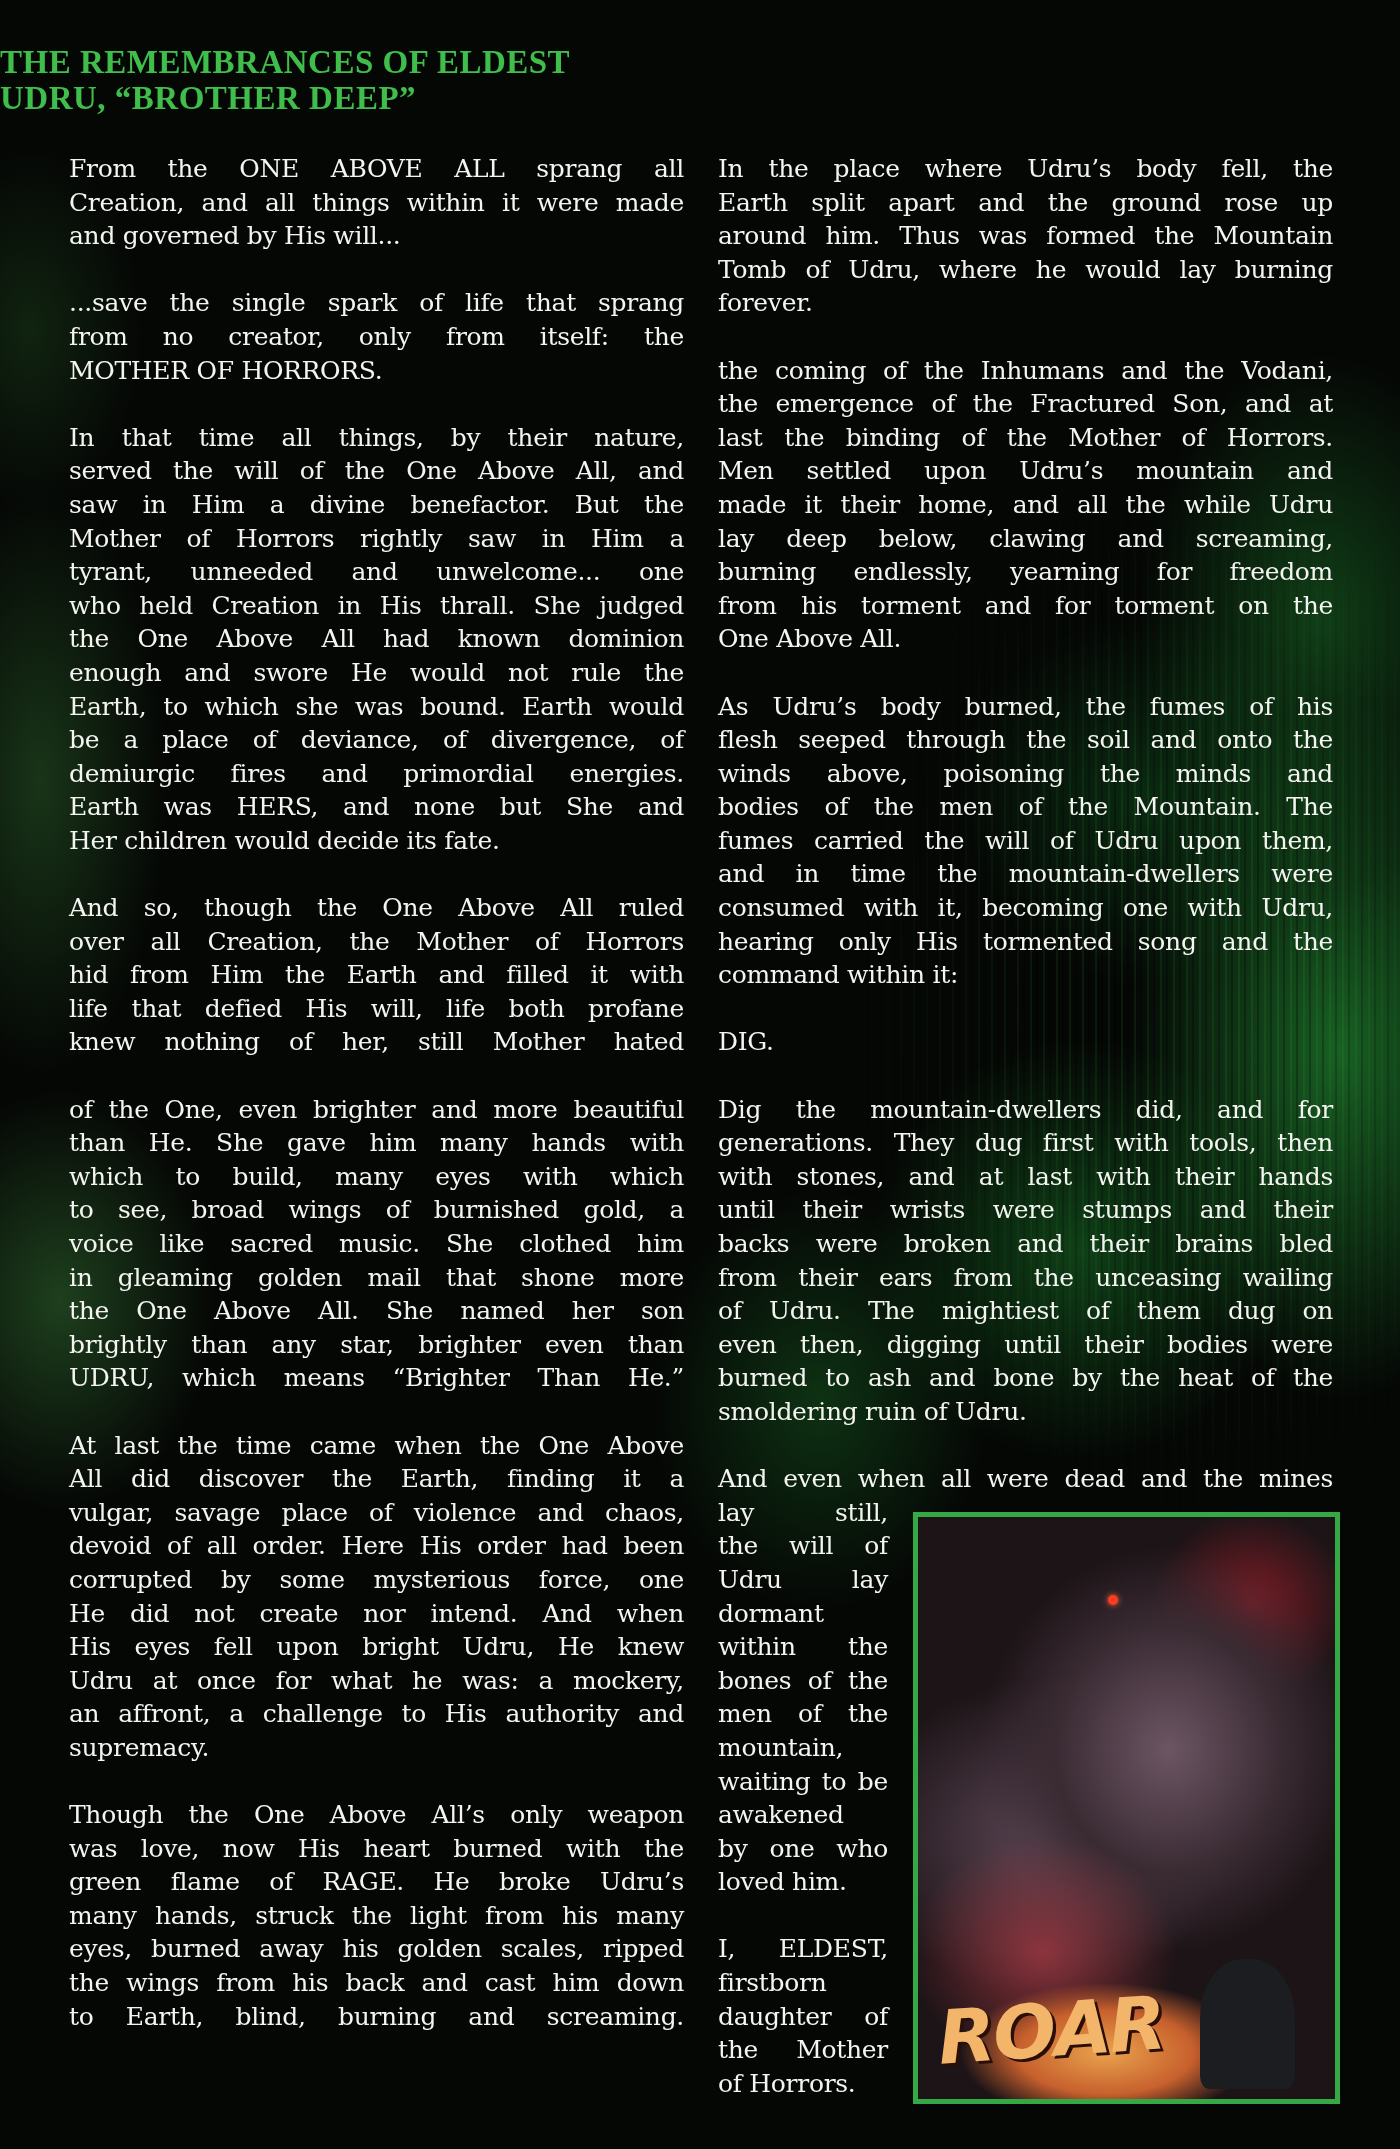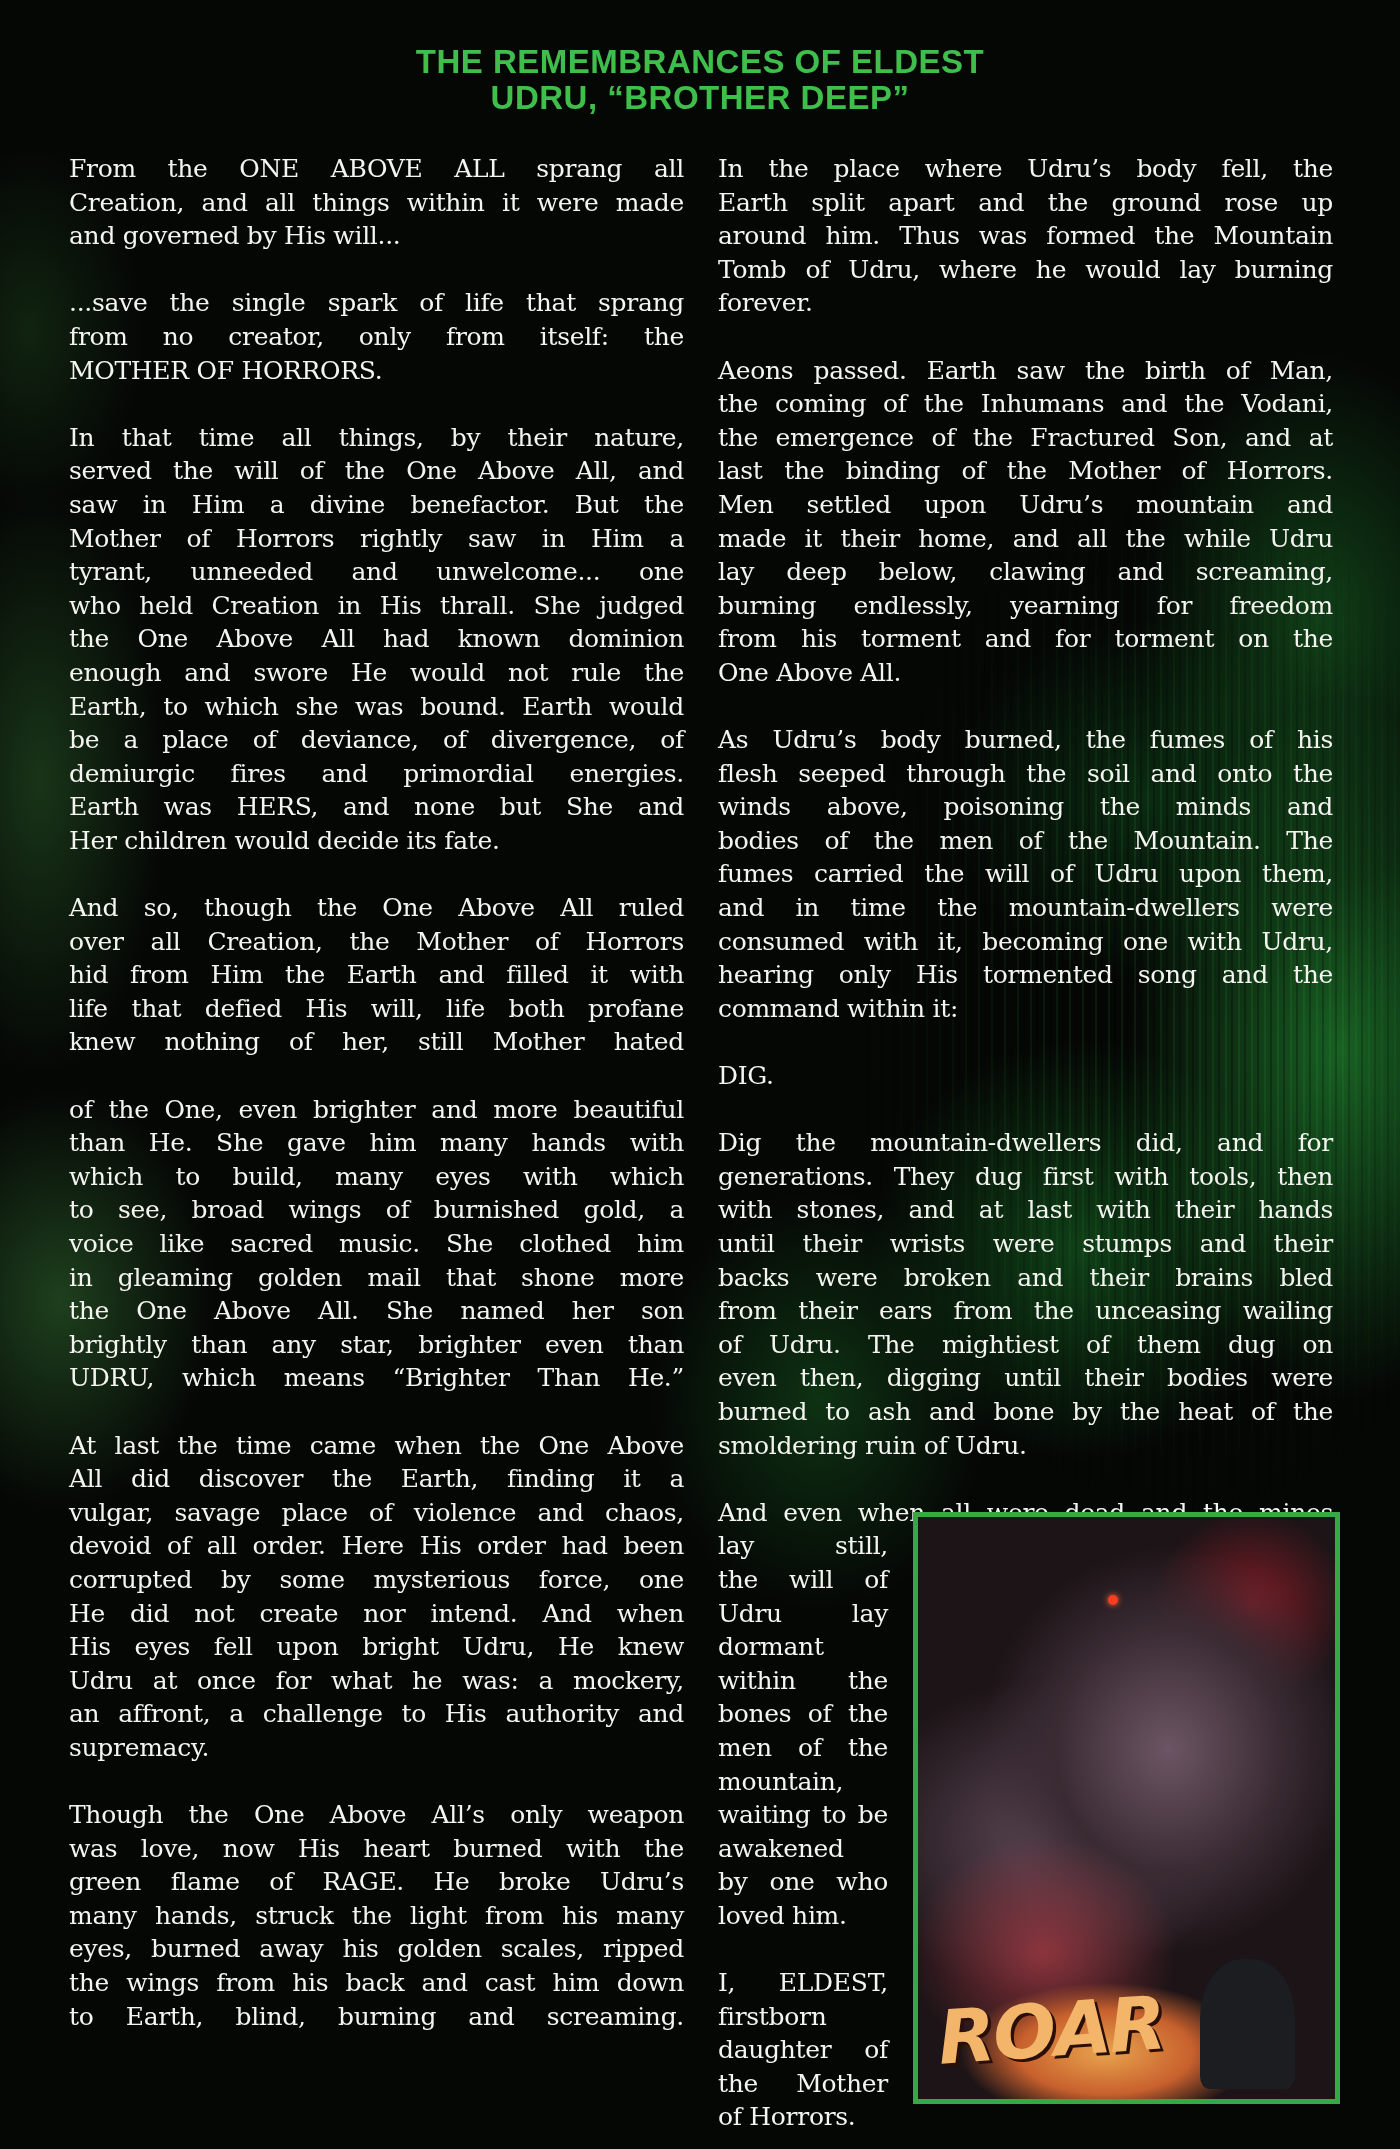--- a/index.html
+++ b/index.html
@@ -30,23 +30,23 @@
       rgba(0,0,0,0) 0px, rgba(0,0,0,0) 5px,
       rgba(70,200,80,0.10) 5px, rgba(70,200,80,0.10) 7px,
       rgba(0,0,0,0) 7px, rgba(0,0,0,0) 11px,
       rgba(0,0,0,0.25) 11px, rgba(0,0,0,0.25) 13px);
     -webkit-mask-image: radial-gradient(ellipse 60% 50% at 70% 55%, #000 30%, transparent 80%);
             mask-image: radial-gradient(ellipse 60% 50% at 70% 55%, #000 30%, transparent 80%);
     pointer-events: none;
   }
   .title {
     position: absolute; top: 44px; left: 0; width: 1400px;
-    text-align: center;
+    text-align: left;
     color: #3fbe4b;
-    font-family: Liberation Sans, sans-serif;
+    font-family: Liberation Serif, serif;
     font-weight: bold;
     font-size: 33px;
     line-height: 36px;
     letter-spacing: 0.5px;
   }
   .title span { display: block; }
   .col {
     position: absolute;
     color: #f4f4f0;
     font-family: "DejaVu Serif", "Liberation Serif", serif;
@@ -183,21 +183,20 @@
 
 <div class="col col-right">
   <p class="para">
     <span class="line">In the place where Udru’s body fell, the</span>
     <span class="line">Earth split apart and the ground rose up</span>
     <span class="line">around him. Thus was formed the Mountain</span>
     <span class="line">Tomb of Udru, where he would lay burning</span>
     <span class="line last">forever.</span>
   </p>
   <p class="para">
-    <span class="line">Aeons passed. Earth saw the birth of Man,</span>
     <span class="line">the coming of the Inhumans and the Vodani,</span>
     <span class="line">the emergence of the Fractured Son, and at</span>
     <span class="line">last the binding of the Mother of Horrors.</span>
     <span class="line">Men settled upon Udru’s mountain and</span>
     <span class="line">made it their home, and all the while Udru</span>
     <span class="line">lay deep below, clawing and screaming,</span>
     <span class="line">burning endlessly, yearning for freedom</span>
     <span class="line">from his torment and for torment on the</span>
     <span class="line last">One Above All.</span>
   </p>

